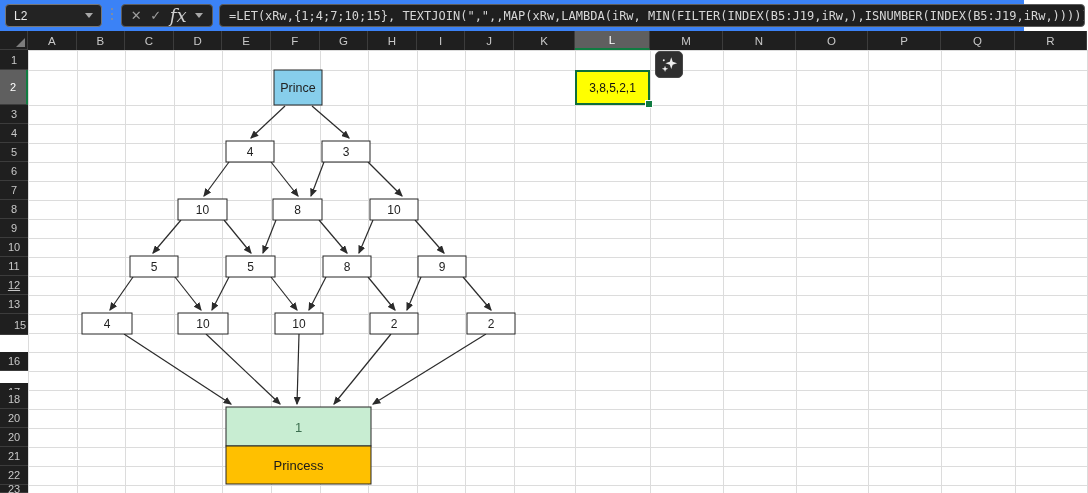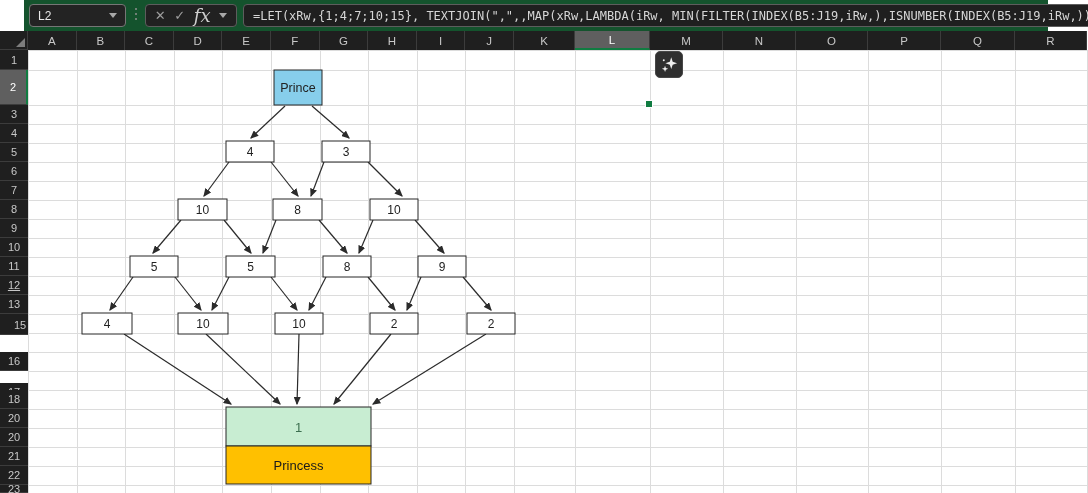--- a/index.html
+++ b/index.html
@@ -1,19 +1,19 @@
 <!DOCTYPE html>
 <html><head>
 <meta charset="utf-8">
 <style>
   html,body{margin:0;padding:0;background:#fff;}
   .app{position:relative;width:1088px;height:493px;overflow:hidden;background:#fff;
        font-family:"Liberation Sans",sans-serif;}
   
-  .formula-bar{position:absolute;left:0;top:0;width:1024px;height:31px;background:#14532d;z-index:10;margin-left:24px;}
+  .formula-bar{position:absolute;left:0;top:0;width:1024px;height:31px;background:#3b82f6;z-index:10;}
   .name-box{position:absolute;left:5px;top:4px;width:97px;height:23px;box-sizing:border-box;
       border:1px solid #767676;border-radius:4px;background:#232323;color:#e8e8e8;font-size:12px;
       display:flex;align-items:center;justify-content:space-between;padding:0 8px;}
   .chev{width:0;height:0;border-left:4px solid transparent;border-right:4px solid transparent;
       border-top:5px solid #a8a8a8;}
   .vdots{position:absolute;left:111px;top:8px;display:flex;flex-direction:column;gap:3px;}
   .vdots i{width:2px;height:2px;border-radius:50%;background:#8f8f8f;}
   .fx-group{position:absolute;left:121px;top:4px;width:92px;height:23px;box-sizing:border-box;
       border:1px solid #5d5d5d;border-radius:4px;background:#212121;display:flex;align-items:center;
       justify-content:space-evenly;color:#9d9d9d;}
@@ -161,20 +161,21 @@
       <div class="gridline" style="left: 28px; top: 352px; width: 1060px; height: 1px;"></div>
       <div class="gridline" style="left: 28px; top: 371px; width: 1060px; height: 1px;"></div>
       <div class="gridline" style="left: 28px; top: 390px; width: 1060px; height: 1px;"></div>
       <div class="gridline" style="left: 28px; top: 409px; width: 1060px; height: 1px;"></div>
       <div class="gridline" style="left: 28px; top: 428px; width: 1060px; height: 1px;"></div>
       <div class="gridline" style="left: 28px; top: 447px; width: 1060px; height: 1px;"></div>
       <div class="gridline" style="left: 28px; top: 466px; width: 1060px; height: 1px;"></div>
       <div class="gridline" style="left: 28px; top: 485px; width: 1060px; height: 1px;"></div>
     </div>
 
+  <div class="active-cell">3,8,5,2,1</div>
   <div class="fill-handle"></div>
 
   <div class="sparkle-btn">
     <svg width="18" height="18" viewBox="0 0 20 20">
       <path d="M12.5 1.5 L14.1 6.4 L19 8 L14.1 9.6 L12.5 14.5 L10.9 9.6 L6 8 L10.9 6.4 Z" fill="#efefef"></path>
       <path d="M5.6 10.8 L6.5 13.4 L9.1 14.3 L6.5 15.2 L5.6 17.8 L4.7 15.2 L2.1 14.3 L4.7 13.4 Z" fill="#efefef"></path>
       <circle cx="4.2" cy="4.8" r="1.1" fill="#efefef"></circle>
     </svg>
   </div>
 

